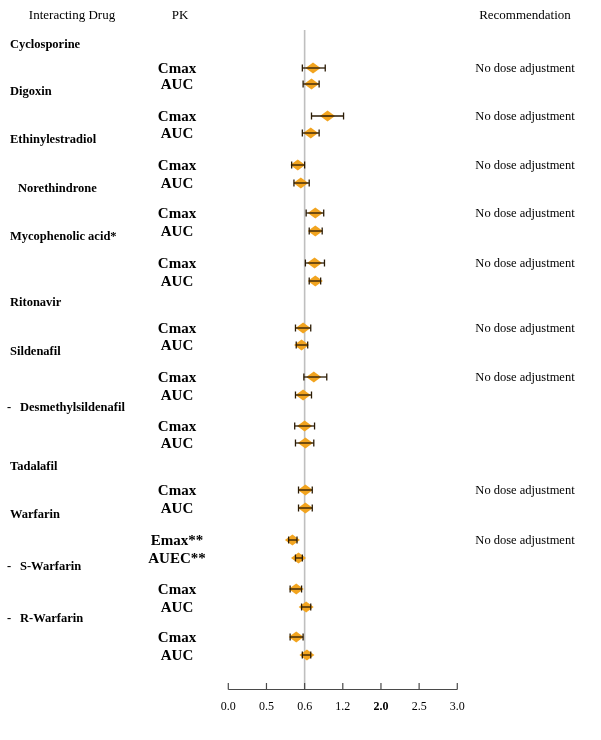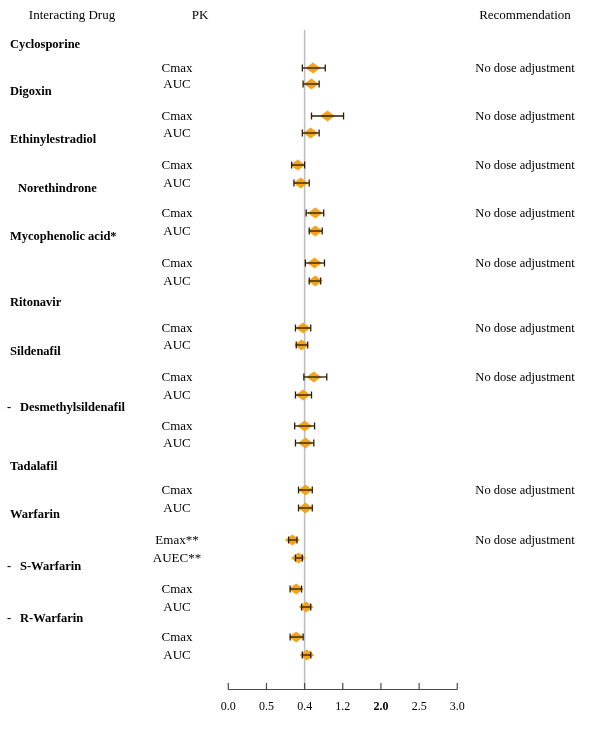--- a/index.html
+++ b/index.html
@@ -10,21 +10,21 @@
     background: #ffffff;
     font-family: "Liberation Serif", "DejaVu Serif", serif;
     color: #000;
     overflow: hidden;
   }
   .fig * { box-sizing: border-box; }
   .abs { position: absolute; white-space: nowrap; line-height: 16px; }
   .colhdr { font-size: 13px; transform: translateX(-50%); }
   .drug { font-size: 12.5px; font-weight: bold; }
   .dash { font-size: 12.5px; font-weight: bold; }
-  .pk { font-size: 13px; transform: translateX(-50%); }
+  .pk { font-size: 15px; transform: translateX(-50%); font-weight: bold; }
   .rec { font-size: 12.5px; transform: translateX(-50%); }
   .ticklab { font-size: 12px; transform: translateX(-50%); }
   .axtitle { font-size: 13.5px; transform: translateX(-50%); }
   svg.plot { position: absolute; left: 0; top: 0; }
 </style>
 </head>
 <body>
 
 <div class="fig" id="fig">
   <svg class="plot" id="plot-svg" width="601" height="740" viewBox="0 0 601 740">
@@ -129,21 +129,21 @@
       <line x1="228.3" y1="683" x2="228.3" y2="689.5" stroke="#4A4A4A" stroke-width="1.2"></line>
       <line x1="266.46500000000003" y1="683" x2="266.46500000000003" y2="689.5" stroke="#4A4A4A" stroke-width="1.2"></line>
       <line x1="304.63" y1="683" x2="304.63" y2="689.5" stroke="#4A4A4A" stroke-width="1.2"></line>
       <line x1="342.795" y1="683" x2="342.795" y2="689.5" stroke="#4A4A4A" stroke-width="1.2"></line>
       <line x1="380.96000000000004" y1="683" x2="380.96000000000004" y2="689.5" stroke="#4A4A4A" stroke-width="1.2"></line>
       <line x1="419.125" y1="683" x2="419.125" y2="689.5" stroke="#4A4A4A" stroke-width="1.2"></line>
       <line x1="457.29" y1="683" x2="457.29" y2="689.5" stroke="#4A4A4A" stroke-width="1.2"></line>
     </svg>
 
   <div class="abs colhdr" style="left:72px; top:7px;">Interacting Drug</div>
-  <div class="abs colhdr" style="left:200px; top:7px;text-align:center;">PK</div>
+  <div class="abs colhdr" style="left:180px; top:7px;text-align:center;">PK</div>
   <div class="abs colhdr" style="left:525px; top:7px;">Recommendation</div>
 
 <div class="abs drug" style="left: 10px; top: 36px;">Cyclosporine</div>
     <div class="abs pk" style="left: 177px; top: 60px;">Cmax</div>
     <div class="abs rec" style="left: 525px; top: 60px;">No dose adjustment</div>
     <div class="abs pk" style="left: 177px; top: 76px;">AUC</div>
     <div class="abs drug" style="left: 10px; top: 83px;">Digoxin</div>
     <div class="abs pk" style="left: 177px; top: 108px;">Cmax</div>
     <div class="abs rec" style="left: 525px; top: 108px;">No dose adjustment</div>
     <div class="abs pk" style="left: 177px; top: 125px;">AUC</div>
@@ -182,18 +182,18 @@
     <div class="abs dash" style="left: 7px; top: 558px;">-</div>
     <div class="abs drug" style="left: 20px; top: 558px;">S-Warfarin</div>
     <div class="abs pk" style="left: 177px; top: 581px;">Cmax</div>
     <div class="abs pk" style="left: 177px; top: 599px;">AUC</div>
     <div class="abs dash" style="left: 7px; top: 610px;">-</div>
     <div class="abs drug" style="left: 20px; top: 610px;">R-Warfarin</div>
     <div class="abs pk" style="left: 177px; top: 629px;">Cmax</div>
     <div class="abs pk" style="left: 177px; top: 647px;">AUC</div>
     <div class="abs ticklab" style="left: 228.3px; top: 698px;">0.0</div>
     <div class="abs ticklab" style="left: 266.465px; top: 698px; text-align: center;">0.5</div>
-    <div class="abs ticklab" style="left: 304.63px; top: 698px;">0.4</div>
+    <div class="abs ticklab" style="left: 304.63px; top: 698px;">0.6</div>
     <div class="abs ticklab" style="left: 342.795px; top: 698px;">1.2</div>
     <div class="abs ticklab" style="left: 380.96px; top: 698px; font-weight: bold;">2.0</div>
     <div class="abs ticklab" style="left: 419.125px; top: 698px;">2.5</div>
     <div class="abs ticklab" style="left: 457.29px; top: 698px;">3.0</div>
   </div>
 
 </body></html>

